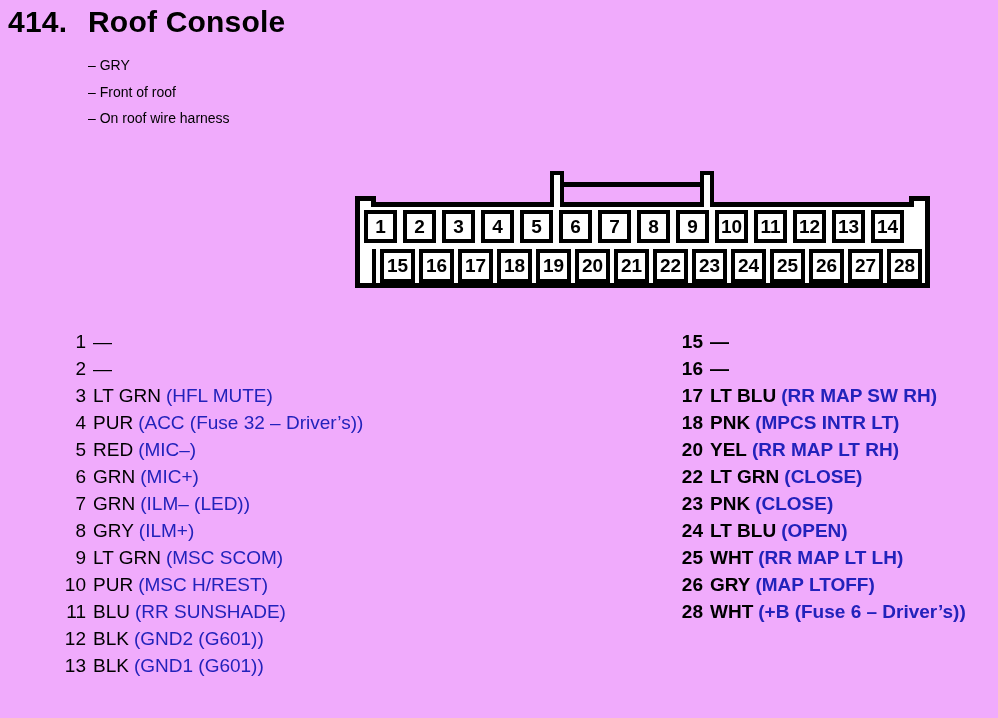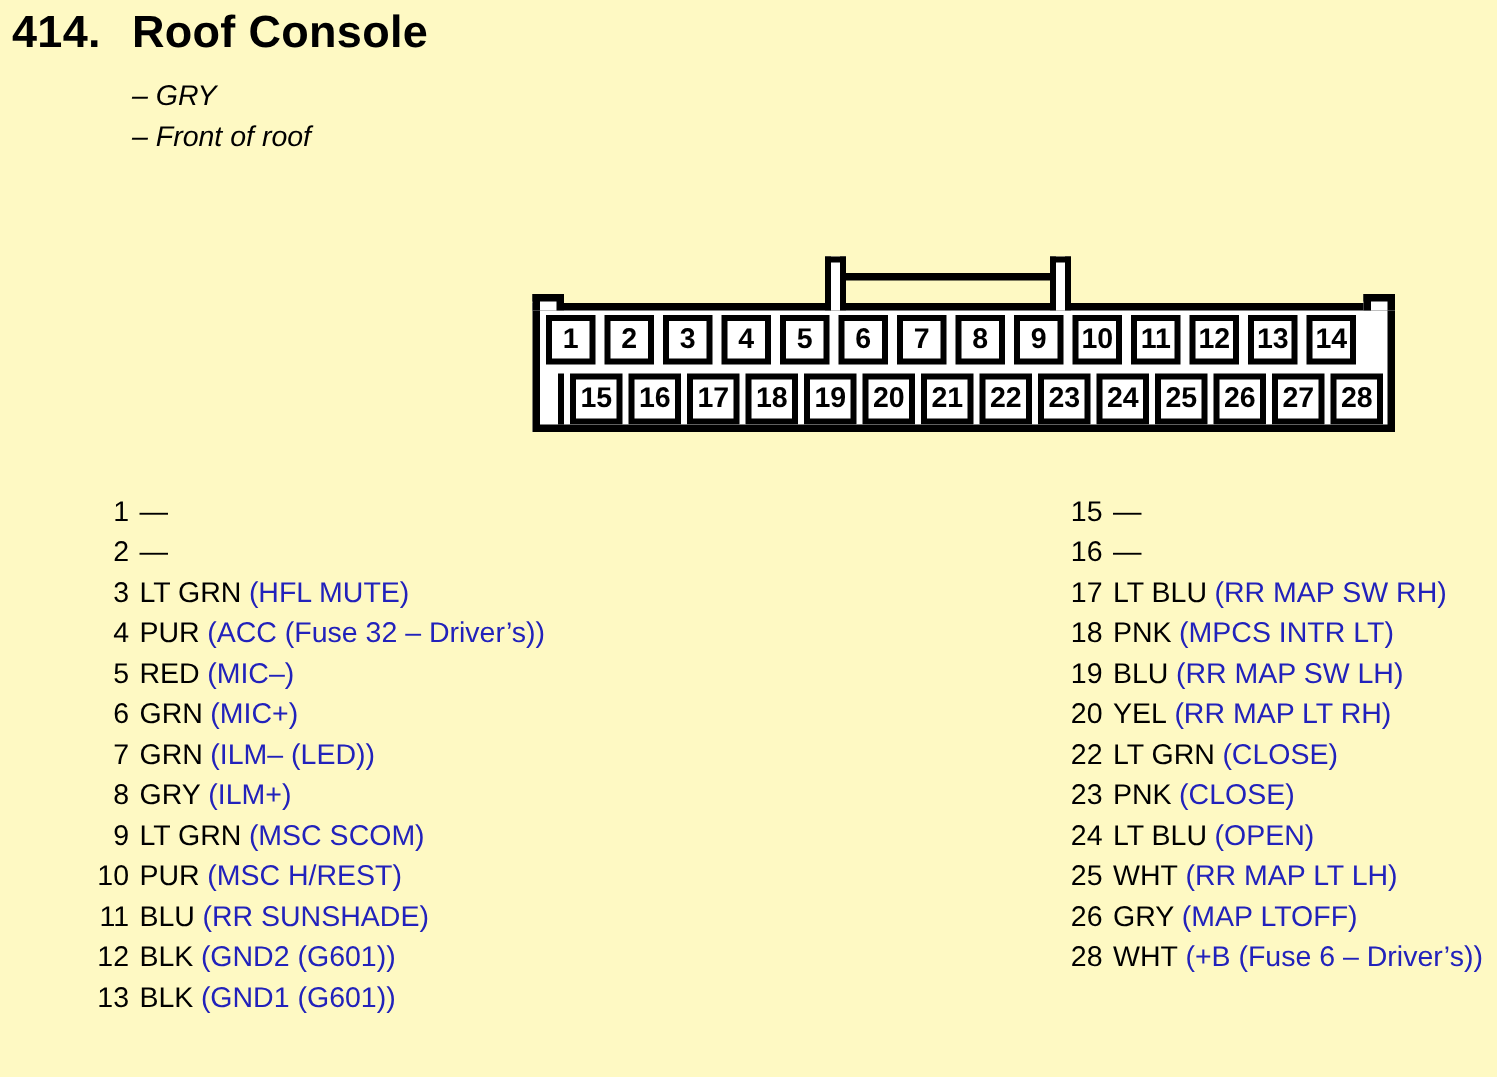--- a/index.html
+++ b/index.html
@@ -1,28 +1,28 @@
 <!DOCTYPE html>
 <html style="--func-blue: #2222bb;"><head>
 <meta charset="utf-8">
 <style>
   html,body{margin:0;padding:0;}
   body{
     width:998px;height:718px;background:#ffffff;overflow:hidden;
     font-family:"Liberation Sans","DejaVu Sans",sans-serif;color:#000;
     position:relative;
   }
-  .page{position:relative;width:998px;height:718px;background:#fef9c3;}
+  .page{position:relative;width:998px;height:718px;background:#f0abfc;}
 
   
   .title-row{position:absolute;left:8px;top:5px;font-weight:bold;font-size:30px;letter-spacing:0.2px;white-space:nowrap;}
   .title-row .num{display:inline-block;width:80px;}
 
   
-  .notes{position:absolute;left:88px;top:52px;font-size:19px;line-height:26.5px;font-style:italic;}
+  .notes{position:absolute;left:88px;top:52px;font-size:14px;line-height:26.5px;}
 
   
   .connector{position:absolute;left:355px;top:171px;width:575px;height:120px;}
   .cbody{
     position:absolute;left:0;top:31px;width:575px;height:86px;
     border:5px solid #000;background:#fff;box-sizing:border-box;
   }
   .ear{
     position:absolute;width:21px;height:11px;top:25px;background:#fff;
     border:5px solid #000;border-bottom:none;box-sizing:border-box;z-index:3;
@@ -44,36 +44,37 @@
     width:33px;height:33px;border:4px solid #000;box-sizing:border-box;
     display:flex;align-items:center;justify-content:center;
     font-weight:bold;font-size:19px;background:#fff;flex:none;
   }
   .prow.bottom .pin-cell{width:35px;height:34px;}
   .spacer{width:12px;height:34px;border-right:4px solid #000;box-sizing:content-box;flex:none;}
 
   
   .pinlist{position:absolute;top:328px;font-size:19px;line-height:27px;white-space:nowrap;}
   .pinlist.left{left:60px;}
-  .pinlist.right{left:709px;}
+  .pinlist.right{left:677px;font-weight:bold;}
   .pnum{display:inline-block;min-width:26px;text-align:right;margin-right:7px;}
   .pfunc{color:var(--func-blue,#2222bb);margin-left:5px;}
 </style>
 </head>
 <body>
 
 <div class="page">
 
   <div class="title-row">
     <span class="num">414.</span><span class="ttl">Roof Console</span>
   </div>
 
   <div class="notes">
     <div class="note">– GRY</div>
     <div class="note">– Front of roof</div>
+    <div class="note">– On roof wire harness</div>
   </div>
 
   <div class="connector">
     <div class="post pleft"></div>
     <div class="bar"></div>
     <div class="post pright"></div>
     <div class="ear left"></div>
     <div class="ear right"></div>
     <div class="cbody">
       <div class="prow top">
@@ -125,21 +126,20 @@
       <div class="pin-row"><span class="pnum">10</span><span class="pwire">PUR</span><span class="pfunc">(MSC H/REST)</span></div>
       <div class="pin-row"><span class="pnum">11</span><span class="pwire">BLU</span><span class="pfunc">(RR SUNSHADE)</span></div>
       <div class="pin-row"><span class="pnum">12</span><span class="pwire">BLK</span><span class="pfunc">(GND2 (G601))</span></div>
       <div class="pin-row"><span class="pnum">13</span><span class="pwire">BLK</span><span class="pfunc">(GND1 (G601))</span></div>
     </div>
   <div class="pinlist right">
       <div class="pin-row"><span class="pnum">15</span><span class="pwire">—</span></div>
       <div class="pin-row"><span class="pnum">16</span><span class="pwire">—</span></div>
       <div class="pin-row"><span class="pnum">17</span><span class="pwire">LT BLU</span><span class="pfunc">(RR MAP SW RH)</span></div>
       <div class="pin-row"><span class="pnum">18</span><span class="pwire">PNK</span><span class="pfunc">(MPCS INTR LT)</span></div>
-      <div class="pin-row"><span class="pnum">19</span><span class="pwire">BLU</span><span class="pfunc">(RR MAP SW LH)</span></div>
       <div class="pin-row"><span class="pnum">20</span><span class="pwire">YEL</span><span class="pfunc">(RR MAP LT RH)</span></div>
       <div class="pin-row"><span class="pnum">22</span><span class="pwire">LT GRN</span><span class="pfunc">(CLOSE)</span></div>
       <div class="pin-row"><span class="pnum">23</span><span class="pwire">PNK</span><span class="pfunc">(CLOSE)</span></div>
       <div class="pin-row"><span class="pnum">24</span><span class="pwire">LT BLU</span><span class="pfunc">(OPEN)</span></div>
       <div class="pin-row"><span class="pnum">25</span><span class="pwire">WHT</span><span class="pfunc">(RR MAP LT LH)</span></div>
       <div class="pin-row"><span class="pnum">26</span><span class="pwire">GRY</span><span class="pfunc">(MAP LTOFF)</span></div>
       <div class="pin-row"><span class="pnum">28</span><span class="pwire">WHT</span><span class="pfunc">(+B (Fuse 6 – Driver’s))</span></div>
     </div>
 
 </div>

